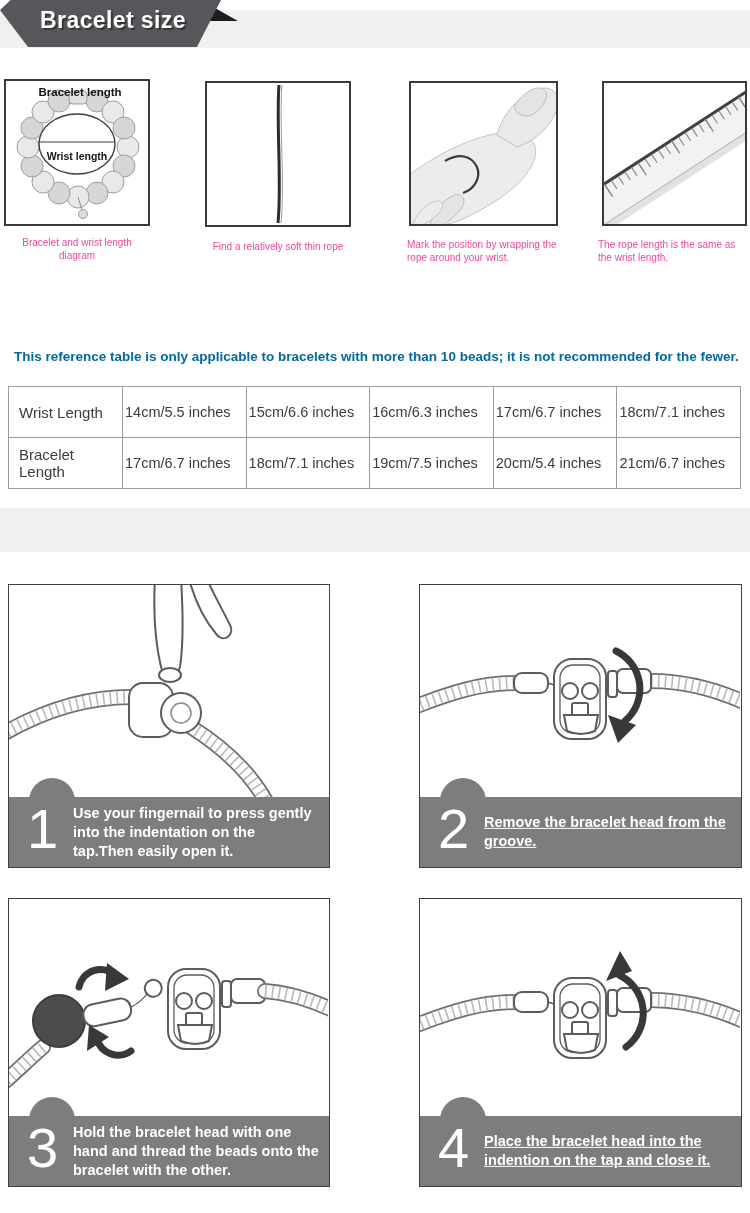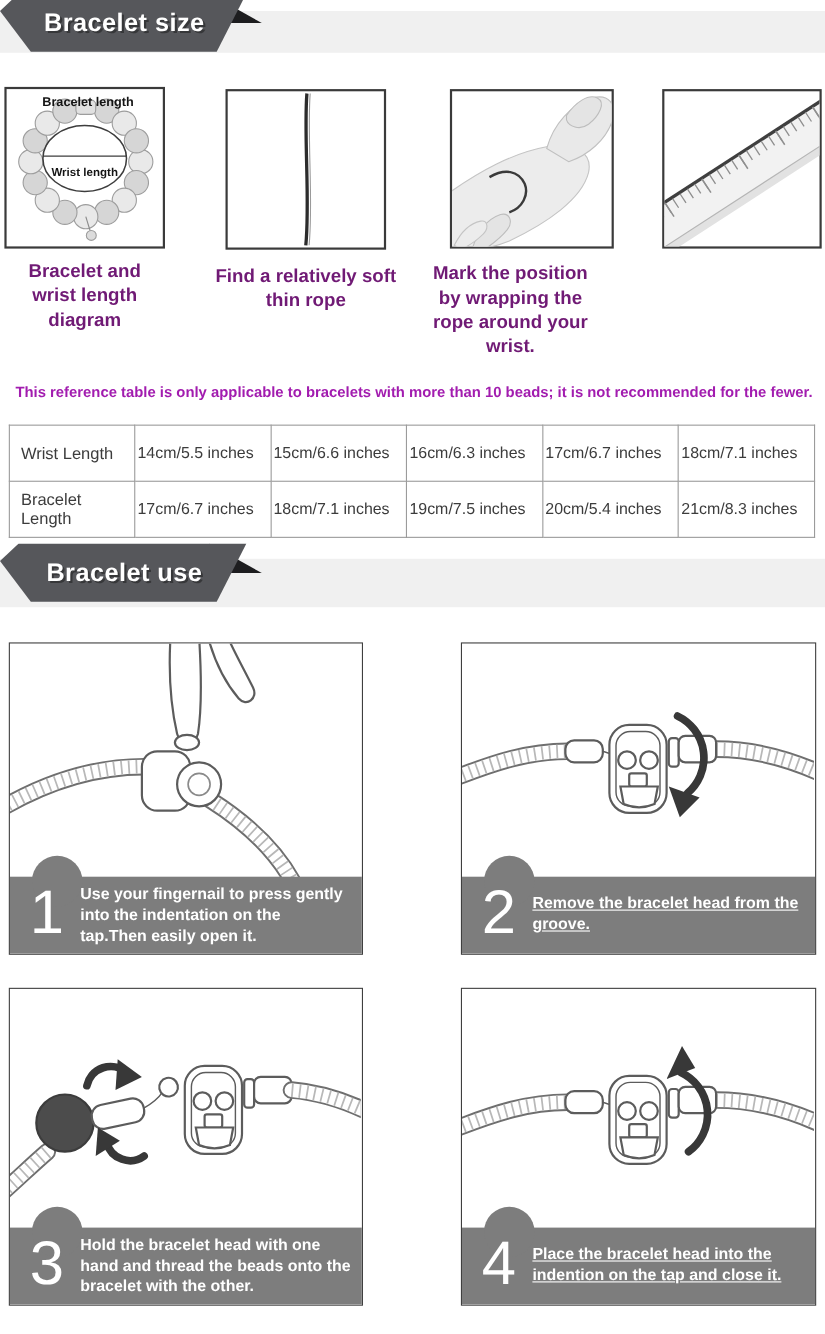--- a/index.html
+++ b/index.html
@@ -9,25 +9,25 @@
   
   .strip{position:absolute;left:0;width:750px;background:#f0f0f0;}
   .ribbon{position:absolute;left:0;width:245px;height:54px;}
   .ribbon svg{position:absolute;top:0;left:0;}
   .ribbon-label{position:absolute;left:16px;top:0;width:194px;height:53px;display:flex;align-items:center;justify-content:center;
     color:#fff;font-weight:bold;font-size:23px;letter-spacing:.4px;text-shadow:2px 2px 0 rgba(30,30,30,.55);}
 
   
   .mbox{position:absolute;background:#fff;border:2px solid #3a3a3a;box-sizing:border-box;}
   .mbox svg{display:block;}
-  .mcap{position:absolute;font-size:17px;font-weight:bold;color:#701a75;line-height:1.3;}
+  .mcap{position:absolute;font-size:10px;font-weight:normal;color:#ec4899;line-height:1.3;}
   .mcap.center{text-align:center;}
 
   .intro{position:absolute;left:14px;width:728px;font-size:16.5px;font-weight:bold;color:#111;line-height:1.38;letter-spacing:-.2px;}
-  .warn{position:absolute;left:14px;width:730px;font-size:13.5px;font-weight:bold;color:#a21caf;}
+  .warn{position:absolute;left:14px;width:730px;font-size:13.5px;font-weight:bold;color:#0369a1;}
 
   
   table.size{position:absolute;left:8px;top:386px;width:733px;border-collapse:collapse;table-layout:fixed;}
   table.size td{border:1px solid #9b9b9b;height:50px;font-size:14.5px;color:#3c3c3c;text-align:left;padding:0 2px;}
   table.size td.rowhead{text-align:left;padding-left:10px;font-size:15px;}
 
   
   .panel{position:absolute;background:#fff;border:1.5px solid #3f3f3f;box-sizing:border-box;overflow:hidden;}
   .panel > svg{position:absolute;top:0;left:0;}
   .panel-bar{position:absolute;left:0;right:0;bottom:0;height:70px;background:#7d7d7d;}
@@ -100,33 +100,34 @@
   <div class="mbox" style="left:409px;top:81px;width:149px;height:145px;">
     <svg width="145" height="141" viewBox="0 0 145 141">
       <path d="M -8 96 C 25 72 55 56 88 50 C 112 46 128 56 124 74 C 118 98 86 120 52 136 C 32 144 8 148 -8 146 Z" fill="#ececec" stroke="#c4c4c4" stroke-width="1"></path>
       <path d="M 86 52 C 92 30 108 12 128 6 C 142 2 150 12 146 26 C 140 44 124 58 106 64 Z" fill="#e9e9e9" stroke="#c0c0c0" stroke-width="1"></path>
       <path d="M 104 22 C 112 10 124 2 132 6 C 140 10 134 22 124 30 C 116 36 106 32 104 26 Z" fill="#e4e4e4" stroke="#bdbdbd" stroke-width="1"></path>
       <path d="M 34 78 C 48 70 60 72 66 84 C 70 94 64 106 52 110" fill="none" stroke="#3a3a3a" stroke-width="2.2"></path>
       <path d="M 18 145 C 22 128 32 116 44 112 C 52 110 56 118 50 126 C 42 136 32 142 26 146 Z" fill="#e4e4e4" stroke="#bdbdbd" stroke-width="1"></path>
       <path d="M 2 140 C 8 128 16 120 26 118 C 32 117 34 124 28 130 C 20 138 12 142 8 144 Z" fill="#ececec" stroke="#c4c4c4" stroke-width="1"></path>
     </svg>
   </div>
-  <div class="mcap" style="left:385px;top:238px;width:158px;text-align:center;">Mark the position by wrapping the rope around your wrist.</div>
+  <div class="mcap" style="left:407px;top:238px;width:158px;">Mark the position by wrapping the rope around your wrist.</div>
 
   <div class="mbox" style="left:602px;top:81px;width:145px;height:145px;">
     <svg width="141" height="141" viewBox="0 0 141 141">
       <g transform="rotate(-33 70 70)">
         <rect x="-50" y="92" width="250" height="7" fill="#e2e2e2"></rect>
         <rect x="-50" y="58" width="250" height="34" fill="#f2f2f2" stroke="#b5b5b5" stroke-width="1"></rect>
         <line x1="-50" y1="58" x2="200" y2="58" stroke="#3f3f3f" stroke-width="3"></line>
         <path d="M -46 64 L 200 64" stroke="#8f8f8f" stroke-width="10" stroke-dasharray="1.2 6.8" fill="none"></path>
         <path d="M -46 66 L 200 66" stroke="#8f8f8f" stroke-width="15" stroke-dasharray="1.4 38.6" fill="none"></path>
       </g>
     </svg>
   </div>
+  <div class="mcap" style="left:598px;top:238px;width:152px;">The rope length is the same as the wrist length.</div>
 
   <div class="warn" style="top:349px;">This reference table is only applicable to bracelets with more than 10 beads; it is not recommended for the fewer.</div>
 
   <table class="size">
     <colgroup>
         <col style="width:114px">
         <col>
         <col>
         <col>
         <col>
@@ -140,33 +141,26 @@
         <td>16cm/6.3 inches</td>
         <td>17cm/6.7 inches</td>
         <td>18cm/7.1 inches</td>
       </tr>
       <tr>
         <td class="rowhead">Bracelet Length</td>
         <td>17cm/6.7 inches</td>
         <td>18cm/7.1 inches</td>
         <td>19cm/7.5 inches</td>
         <td>20cm/5.4 inches</td>
-        <td>21cm/8.3 inches</td>
+        <td>21cm/6.7 inches</td>
       </tr>
     </tbody>
   </table>
 
   <div class="strip" style="top:508px;height:44px;"></div>
-  <div class="ribbon" style="top:494px;">
-    <svg width="245" height="54" viewBox="0 0 245 54">
-      <polygon points="190,0 238,27 204,27" fill="#1d1d1f"></polygon>
-      <polygon points="17,0 224,0 197,53 28,53 0,16" fill="#56575b"></polygon>
-    </svg>
-    <div class="ribbon-label">Bracelet use</div>
-  </div>
 
   <div class="panel" style="left:8px;top:584px;width:322px;height:284px;">
     <svg width="319" height="213" viewBox="0 0 319 213">
       <path class="rope-o" d="M -8 150 C 40 122 85 112 122 112"></path>
       <path class="rope-f" d="M -8 150 C 40 122 85 112 122 112"></path>
       <path class="rope-r" d="M -8 150 C 40 122 85 112 122 112"></path>
       <path class="rope-o" d="M 182 142 C 220 166 244 192 258 218"></path>
       <path class="rope-f" d="M 182 142 C 220 166 244 192 258 218"></path>
       <path class="rope-r" d="M 182 142 C 220 166 244 192 258 218"></path>
       <rect class="ln" x="120" y="98" width="44" height="54" rx="14"></rect>

